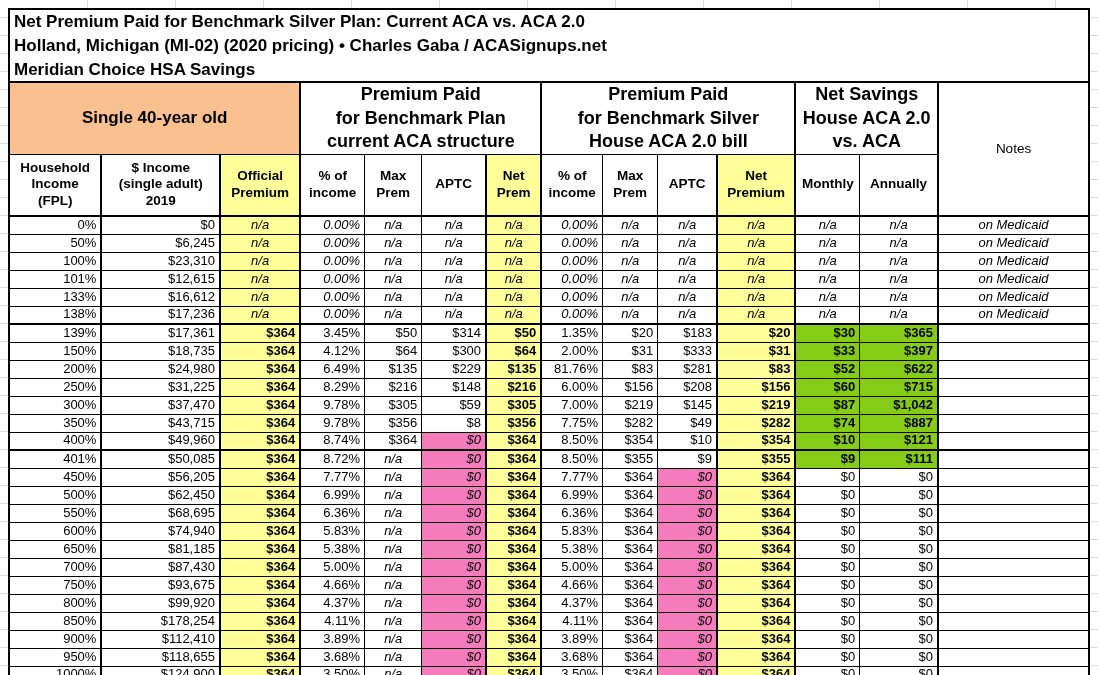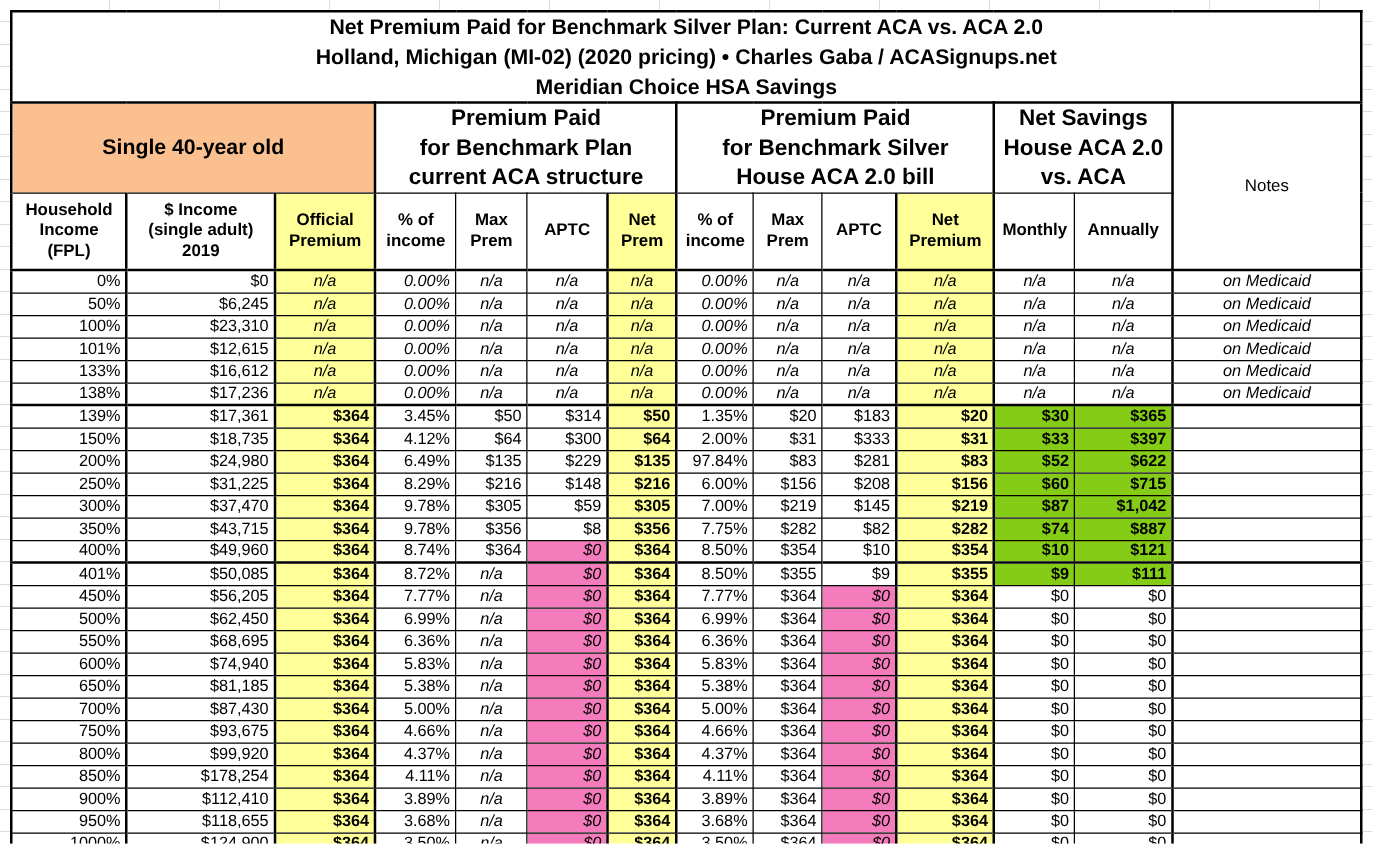--- a/index.html
+++ b/index.html
@@ -17,21 +17,21 @@
   }
   td,th{
     border:1px solid #000;background:#fff;padding:0 4px;margin:0;
     font-size:13px;line-height:1.15;overflow:hidden;white-space:nowrap;
     font-weight:normal;vertical-align:middle;box-sizing:border-box;
   }
   .bl1{border-left-width:1px}
   .bl2{border-left-width:2.5px}
   tr.sep>td{border-bottom-width:2.5px}
   .title-row td{
-    height:70px;text-align:center;font-weight:bold;font-size:17px;
+    height:70px;text-align:left;font-weight:bold;font-size:17px;
     line-height:1.4;border-bottom-width:2px;white-space:normal;
   }
   .group-row th{
     height:52px;text-align:center;font-weight:bold;font-size:18px;
     white-space:pre-line;line-height:1.3;
   }
   .group-row th.demo{font-size:17px;}
   .colhead-row th{
     height:62px;text-align:center;font-weight:bold;font-size:13.5px;
     white-space:pre-line;line-height:1.25;border-bottom-width:2.5px;
@@ -246,21 +246,21 @@
           <td class="bl2 center ital"></td>
         </tr>
         <tr>
           <td class="right">200%</td>
           <td class="bl2 right">$24,980</td>
           <td class="bl2 yellow bold right">$364</td>
           <td class="bl2 right">6.49%</td>
           <td class="bl1 right">$135</td>
           <td class="bl1 right">$229</td>
           <td class="bl2 yellow bold right">$135</td>
-          <td class="bl2 right">97.84%</td>
+          <td class="bl2 right">81.76%</td>
           <td class="bl1 right">$83</td>
           <td class="bl1 right">$281</td>
           <td class="bl2 yellow bold right">$83</td>
           <td class="bl2 green bold right">$52</td>
           <td class="bl1 green bold right">$622</td>
           <td class="bl2 center ital"></td>
         </tr>
         <tr>
           <td class="right">250%</td>
           <td class="bl2 right">$31,225</td>
@@ -296,21 +296,21 @@
         <tr>
           <td class="right">350%</td>
           <td class="bl2 right">$43,715</td>
           <td class="bl2 yellow bold right">$364</td>
           <td class="bl2 right">9.78%</td>
           <td class="bl1 right">$356</td>
           <td class="bl1 right">$8</td>
           <td class="bl2 yellow bold right">$356</td>
           <td class="bl2 right">7.75%</td>
           <td class="bl1 right">$282</td>
-          <td class="bl1 right">$82</td>
+          <td class="bl1 right">$49</td>
           <td class="bl2 yellow bold right">$282</td>
           <td class="bl2 green bold right">$74</td>
           <td class="bl1 green bold right">$887</td>
           <td class="bl2 center ital"></td>
         </tr>
         <tr class="sep">
           <td class="right">400%</td>
           <td class="bl2 right">$49,960</td>
           <td class="bl2 yellow bold right">$364</td>
           <td class="bl2 right">8.74%</td>

